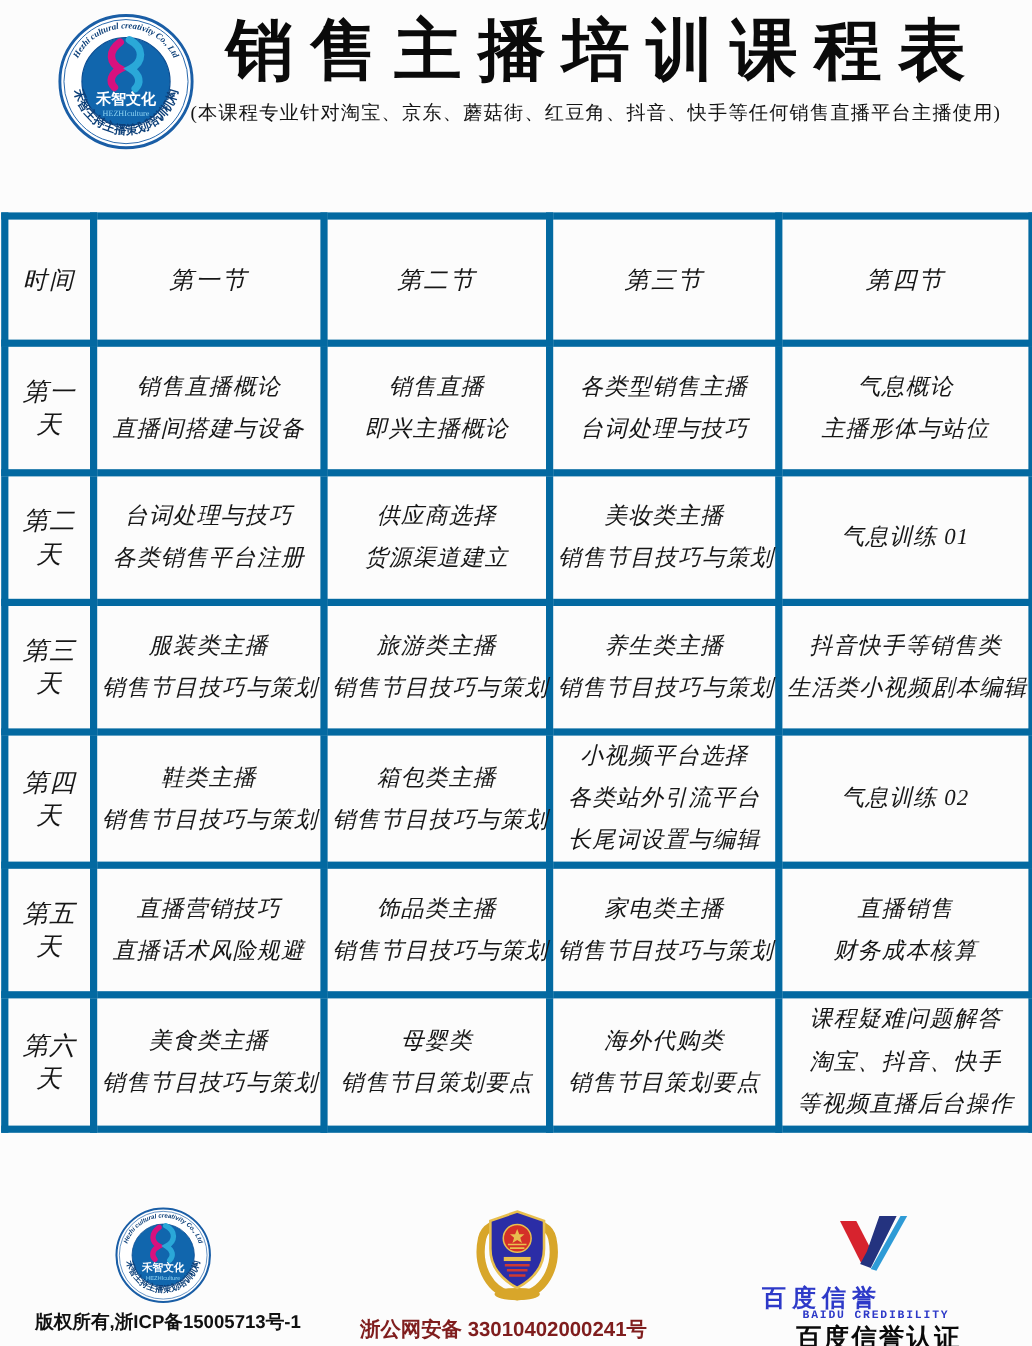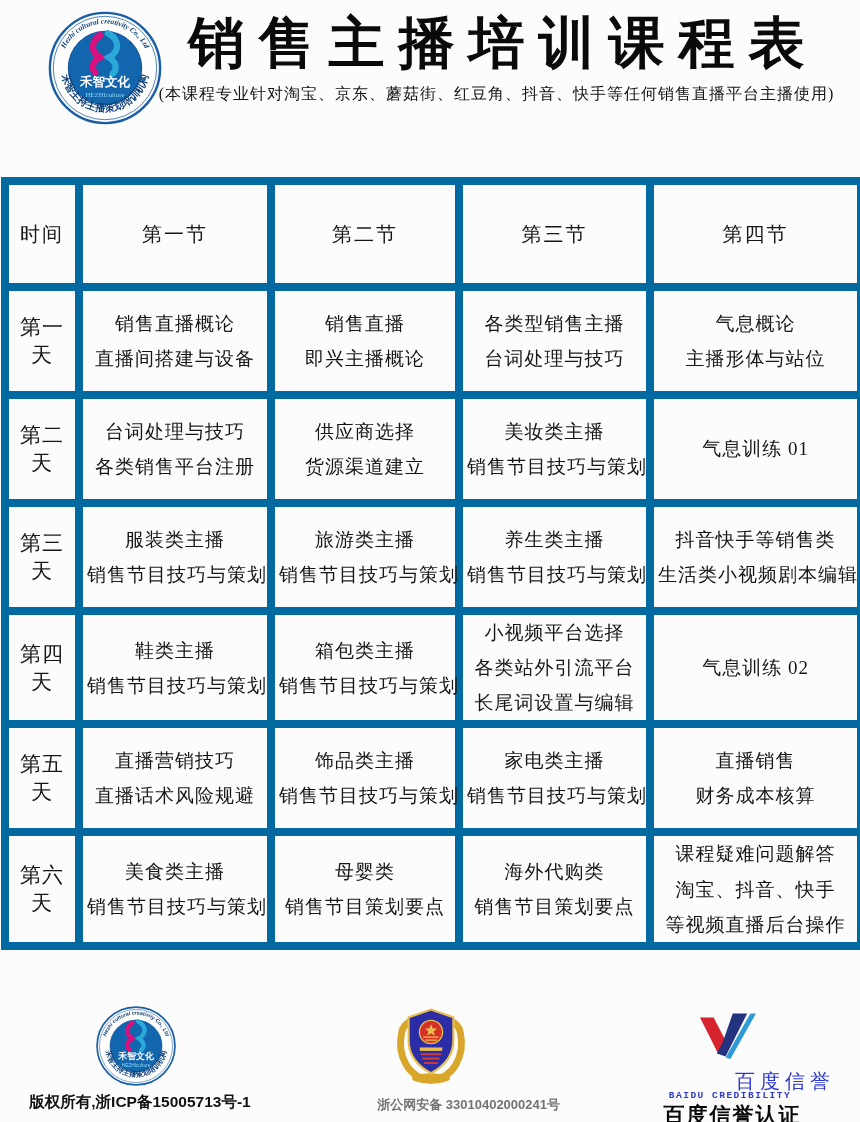--- a/index.html
+++ b/index.html
@@ -23,47 +23,47 @@
     line-height:70px; white-space:nowrap; color:#0a0a0a;
   }
   .sub-title { font-size:16px; letter-spacing:1px; margin-top:6px; color:#141414; white-space:nowrap; }
 
   
   .course-table {
     position:absolute; left:1px; top:177px; width:856px;
     border-collapse:collapse; table-layout:fixed;
   }
   .course-table th, .course-table td {
-    border:8px solid #0369a1; text-align:center; vertical-align:middle;
-    font-weight:normal; padding:0 4px;
+    border:6px solid #0369a1; text-align:center; vertical-align:middle;
+    font-weight:normal; padding:0 4px;font-style:italic;
   }
   .course-table thead tr { height:106px; }
   .course-table tbody tr { height:108px; }
   .course-table thead th { font-size:20px; letter-spacing:2px; }
   .course-table .day { font-size:21px; letter-spacing:1px; }
   .course-table td { font-size:19px; letter-spacing:1px; line-height:1.85;margin-left:20px; }
   .course-table td .line { white-space:nowrap; }
   col.c-time { width:74px; }
   col.c-1 { width:192px; }
   col.c-2 { width:188px; }
   col.c-3 { width:191px; }
   col.c-4 { width:211px; }
 
   
   .footer { position:absolute; left:0; top:960px; width:860px; height:162px;
             font-family:"Liberation Sans","DejaVu Sans",sans-serif; }
   .brand-logo.ftr { left:95px; top:45px; width:82px; height:82px; }
   .copyright-text { position:absolute; left:25px; top:132px; width:230px; text-align:center;
                     font-size:15.5px; font-weight:600; color:#111; white-space:nowrap; }
   .police-badge { position:absolute; left:388px; top:40px; width:86px; height:88px; }
-  .police-text { position:absolute; left:300px; top:136px; width:260px; text-align:right;
-                 font-size:13px; font-weight:bold; color:#737373; white-space:nowrap; }
+  .police-text { position:absolute; left:300px; top:136px; width:260px; text-align:left;
+                 font-size:17px; font-weight:bold; color:#7f1d1d; white-space:nowrap; }
   .baidu-v { position:absolute; left:692px; top:46px; width:72px; height:58px; }
-  .baidu-cn { position:absolute; left:630px; top:108px; width:200px; text-align:right;
-              font-size:20px; letter-spacing:5px; padding-left:5px; font-weight:normal; }
+  .baidu-cn { position:absolute; left:630px; top:108px; width:200px; text-align:left;
+              font-size:20px; letter-spacing:5px; padding-left:5px; font-weight:bold; }
   .baidu-en { position:absolute; left:630px; top:130px; width:200px; text-align:center;
               font-size:9.5px; letter-spacing:1.5px; font-weight:bold; }
   .baidu-cert { position:absolute; left:625px; top:141px; width:215px; text-align:center;
                 font-size:21px; letter-spacing:2px; font-weight:bold; color:#0a0a0a; white-space:nowrap; }
 </style>
 </head>
 <body>
 
 <div class="page">
 

